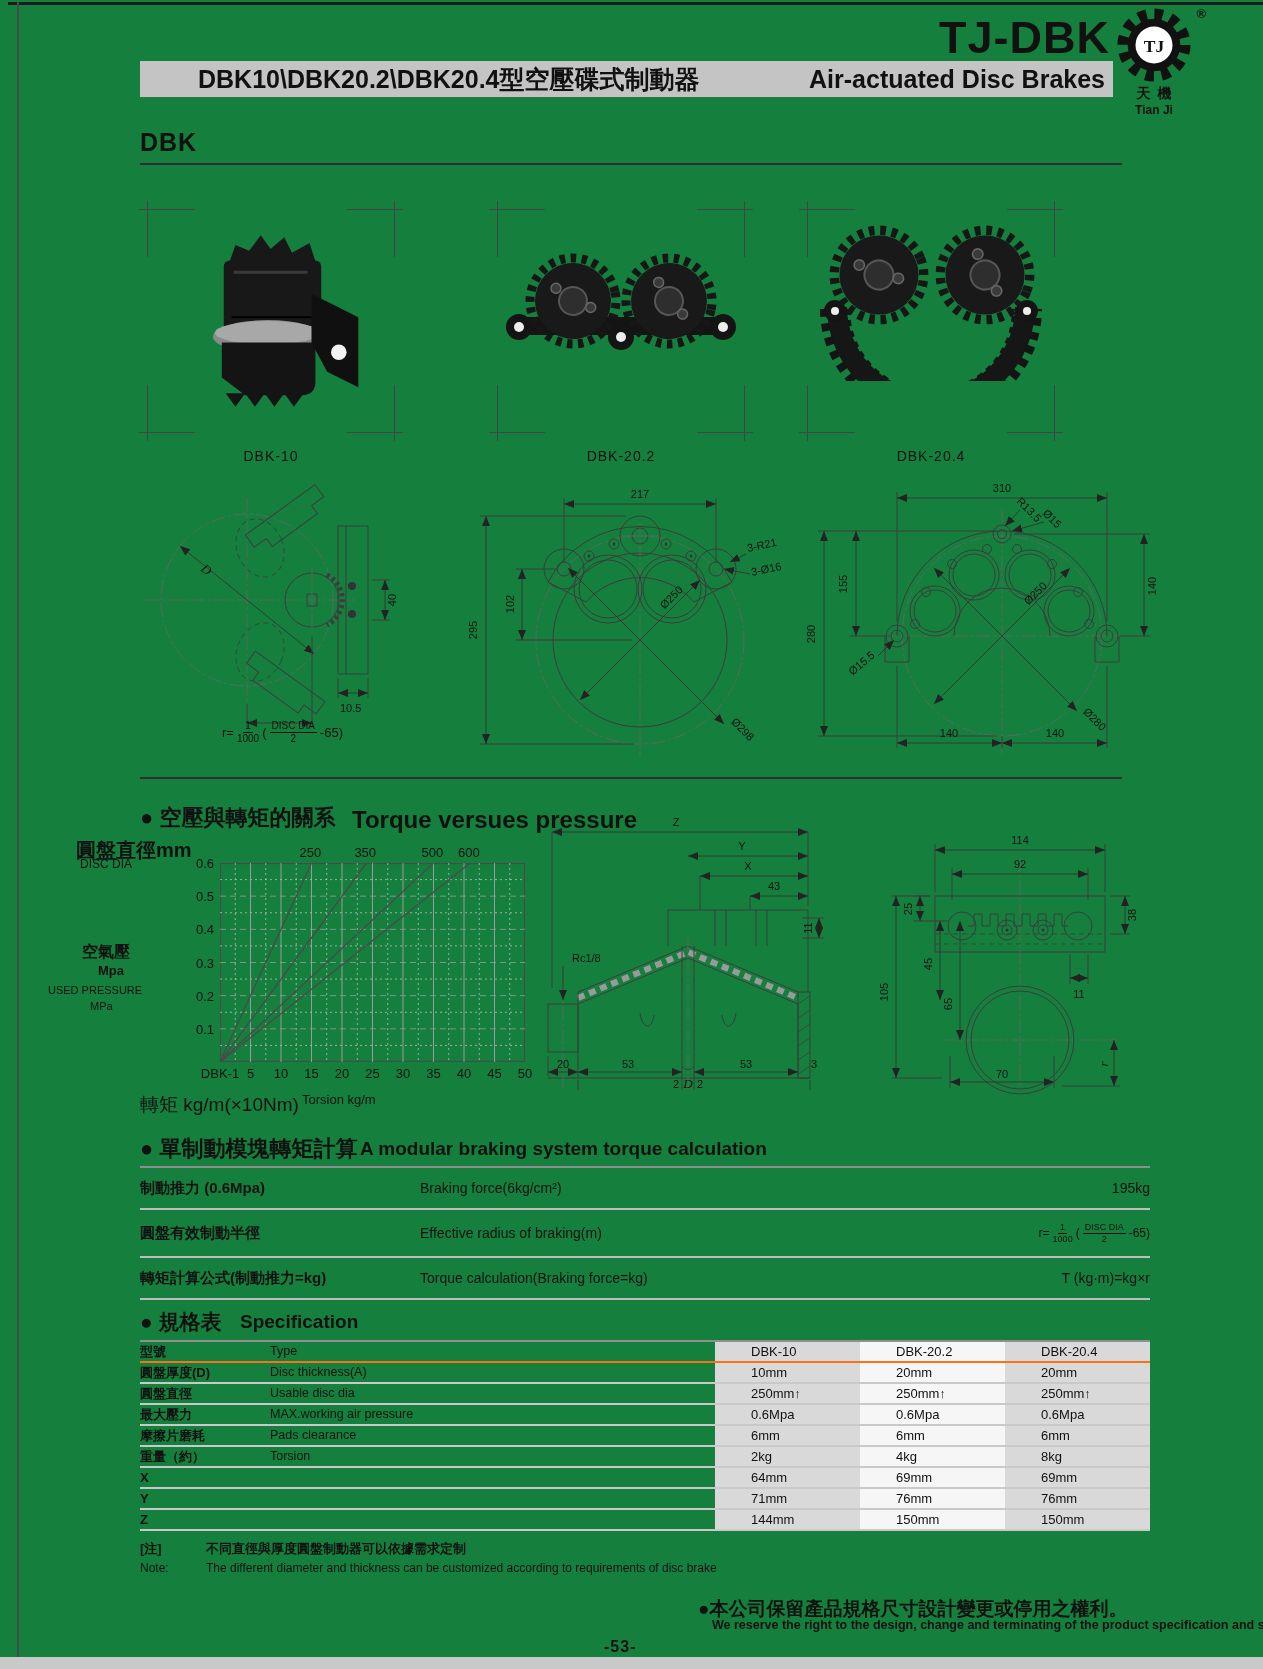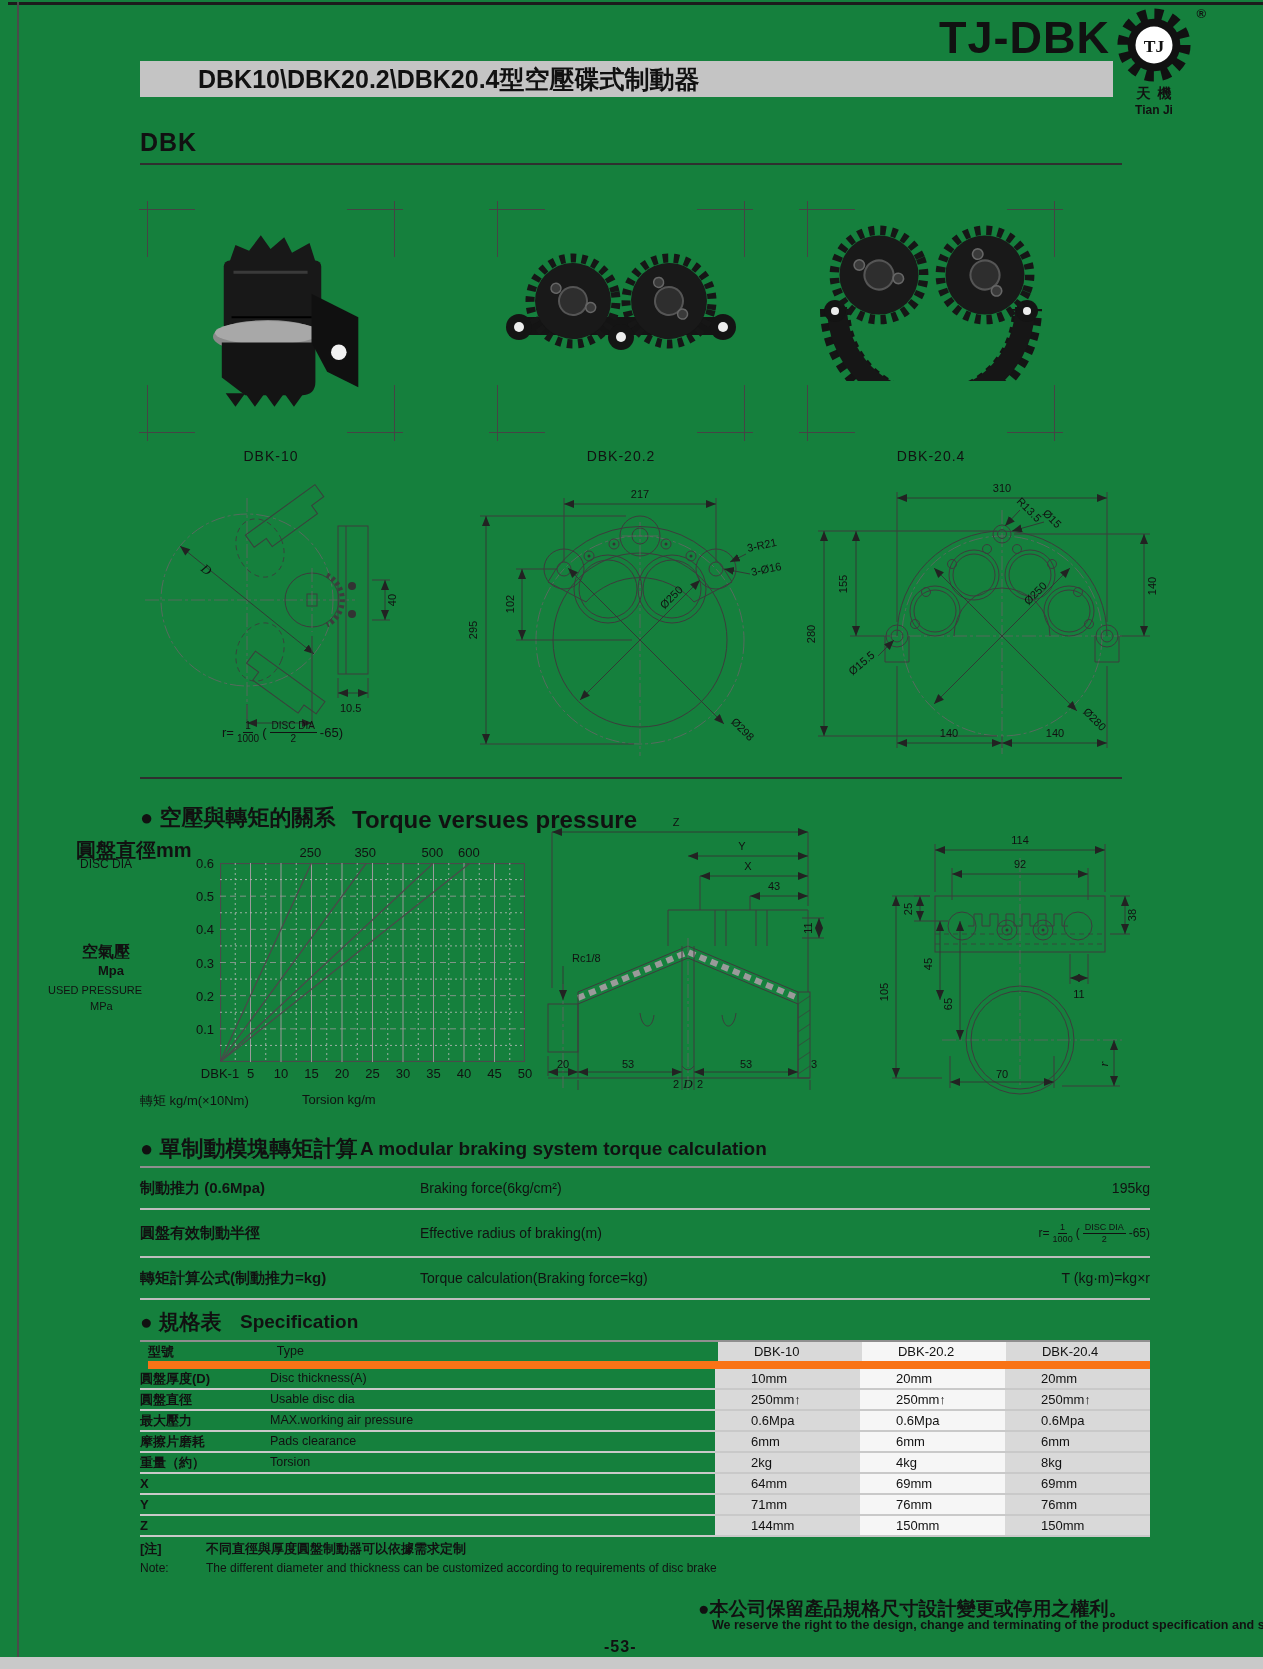--- a/index.html
+++ b/index.html
@@ -70,21 +70,21 @@
   
   .tc-table{position:absolute;left:140px;top:1166px;width:1010px;border-top:2px solid #8f8f8f;}
   .tc-row{display:flex;align-items:center;border-bottom:2px solid #bdbdbd;}
   .tc-zh{width:280px;font-weight:bold;font-size:15px;}
   .tc-en{flex:1;font-size:14px;}
   .tc-val{width:195px;text-align:right;font-size:14px;display:flex;justify-content:flex-end;align-items:center;}
   .tc-val .frac{font-size:9px;}
   
   .sp-table{position:absolute;left:140px;top:1340px;width:1010px;border-top:2px solid #8f8f8f;font-size:13px;}
   .sp-row{display:flex;height:19px;line-height:19px;border-bottom:2px solid #c9c9c9;}
-  .sp-row.head{border-bottom:8px solid #f97316;margin-left:8px;}
+  .sp-row.head{border-bottom:2px solid #f97316;}
   .sp-zh{width:130px;font-weight:bold;white-space:nowrap;}
   .sp-en{width:445px;font-size:12.5px;white-space:nowrap;}
   .sp-c{width:145px;padding-left:36px;box-sizing:border-box;white-space:nowrap;}
   .sp-c.c1,.sp-c.c3{background:#d9d9d9;}
   .sp-c.c2{background:#f6f6f6;}
   .note{position:absolute;left:140px;white-space:nowrap;}
   .note .nlabel{display:inline-block;width:66px;}
   
   .foot-zh{position:absolute;left:698px;top:1596px;font-size:19px;font-weight:bold;white-space:nowrap;}
   .foot-en{position:absolute;left:712px;top:1618px;font-size:12.5px;font-weight:bold;white-space:nowrap;}
@@ -111,20 +111,21 @@
   </defs>
 </svg>
 
 <div id="page">
   <div class="topline"></div>
   <div class="leftline"></div>
 
   <div class="brand">TJ-DBK</div>
   <div class="subband">
     <span class="sub-zh">DBK10\DBK20.2\DBK20.4型空壓碟式制動器</span>
+    <span class="sub-en">Air-actuated Disc Brakes</span>
   </div>
   <div class="logo">
     <svg width="78" height="78" viewBox="0 0 80 80">
       <circle cx="40" cy="40" r="31" fill="none" stroke="#111" stroke-width="13" stroke-dasharray="8.5 7.75"></circle>
       <circle cx="40" cy="40" r="27" fill="#111"></circle>
       <circle cx="40" cy="40" r="19" fill="#fff"></circle>
       <text x="40" y="47" text-anchor="middle" font-family="Liberation Serif,serif" font-weight="bold" font-size="18" fill="#111">TJ</text>
     </svg>
     <span class="reg">®</span>
     <div class="logo-zh">天機</div>
@@ -423,21 +424,21 @@
       <span class="xtick" style="left: 121px;">10</span>
       <span class="xtick" style="left: 151.5px;">15</span>
       <span class="xtick" style="left: 182px;">20</span>
       <span class="xtick" style="left: 212.5px;">25</span>
       <span class="xtick" style="left: 243px;">30</span>
       <span class="xtick" style="left: 273.5px;">35</span>
       <span class="xtick" style="left: 304px;">40</span>
       <span class="xtick" style="left: 334.5px;">45</span>
       <span class="xtick" style="left: 365px;">50</span>
     </div>
-  <div class="axlab" style="left:140px;top:1092px;font-size:13px">轉矩 kg/m(×10Nm)</div>
+  <div class="axlab" style="left:140px;top:1092px;font-size:19px">轉矩 kg/m(×10Nm)</div>
   <div class="axlab" style="left:302px;top:1092px;font-size:13px">Torsion kg/m</div>
 
   <svg id="dwgxs" class="dwg" style="left:540px;top:788px" width="278" height="302" viewBox="0 0 278 302">
     <path d="M38 204 L148 158 L258 204"></path>
     <path d="M38 216 L148 170 L258 216"></path>
     <path d="M38 210 L148 164 L258 210" class="lining"></path>
     <line x1="38" y1="204" x2="38" y2="290"></line>
       <line x1="258" y1="216" x2="258" y2="290"></line>
     <line x1="8" y1="290" x2="270" y2="290"></line>
     <rect x="8" y="216" width="30" height="48"></rect>

